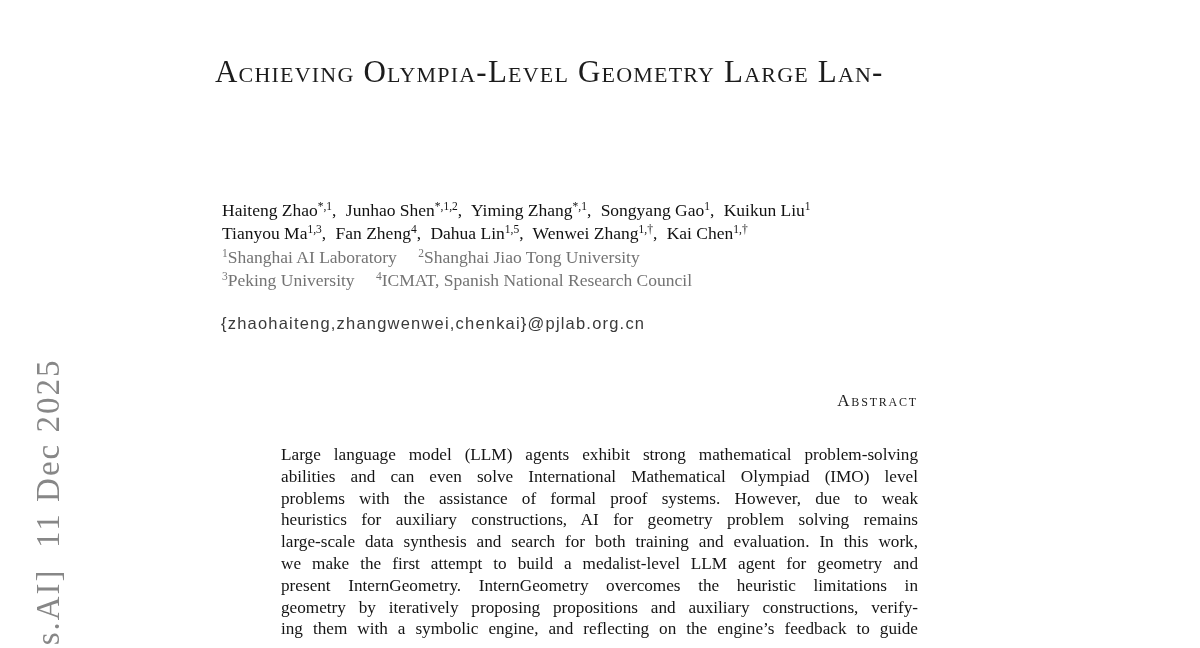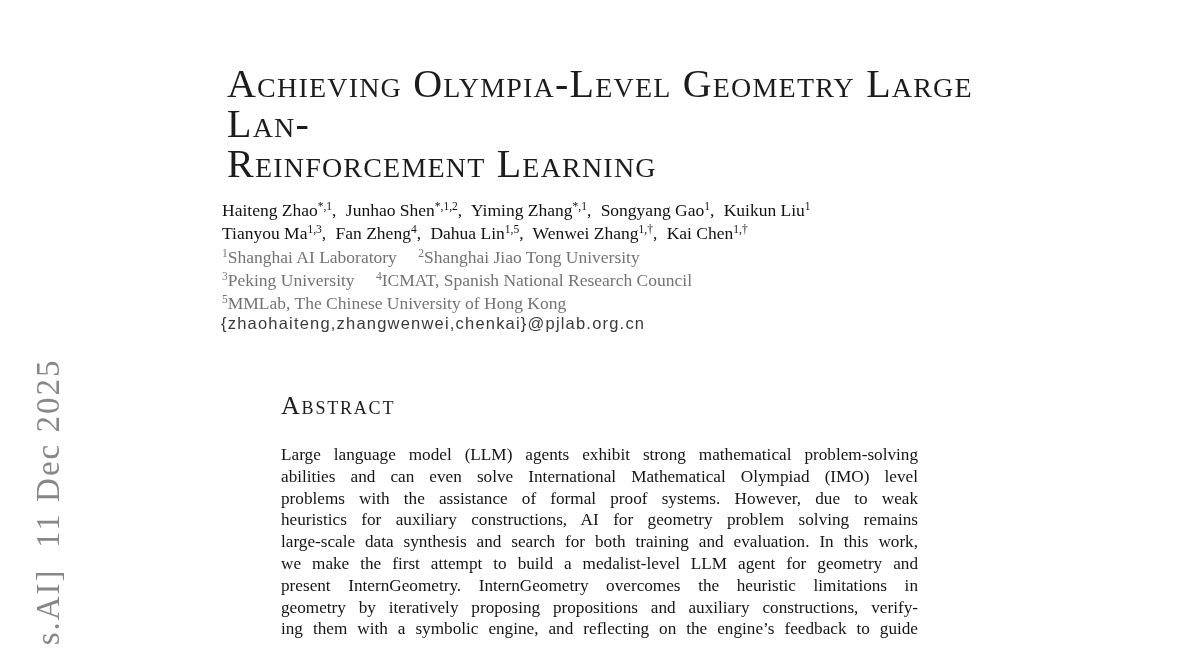--- a/index.html
+++ b/index.html
@@ -9,64 +9,63 @@
     font-family:"Liberation Serif", serif;
   }
   .watermark{
     position:absolute;left:30px;top:662px;
     transform:rotate(-90deg);transform-origin:0 0;
     font-size:33px;letter-spacing:2px;color:#878787;
     white-space:pre;font-family:"Liberation Serif", serif;
   }
   .title{
     position:absolute;left:211px;top:48px;width:800px;
-    font-size:40px;line-height:40px;font-weight:normal;
-    font-variant:small-caps;letter-spacing:1.2px;color:#1c1c1c;margin:16px;
+    font-size:31px;line-height:40px;font-weight:normal;
+    font-variant:small-caps;letter-spacing:1.2px;color:#1c1c1c;margin:4px;
   }
   .authors{
     position:absolute;left:222px;top:199px;width:760px;
     font-size:17.5px;line-height:23px;font-weight:normal;color:#111;
   }
   .sp{font-size:11.5px;vertical-align:6px;line-height:0;}
   .sep{margin-right:5px;}
   .affils{
     position:absolute;left:222px;top:246px;width:760px;
     font-size:17.5px;line-height:23.2px;color:#737373;
   }
   .affil-gap{margin-left:17px;}
   .email{
     position:absolute;left:221px;top:314px;
     font-family:Liberation Sans, sans-serif;
     font-size:16.5px;letter-spacing:1.2px;color:#3a3a3a;white-space:pre;
   }
   .abstract-heading{
     position:absolute;left:281px;top:391px;width:637px;
-    text-align:left;font-variant:small-caps;letter-spacing:1.8px;
-    font-size:26px;color:#1c1c1c;
+    text-align:right;font-variant:small-caps;letter-spacing:1.8px;
+    font-size:17px;color:#1c1c1c;
   }
   .abstract-body{
     position:absolute;left:281px;top:444px;width:637px;
     font-size:17.2px;line-height:21.8px;color:#141414;
   }
   .abs-line{
     text-align:justify;
     text-align-last:justify;
     white-space:normal;
   }
 </style>
 </head>
 <body>
 
 <div class="page">
 
   <div class="watermark">cs.AI]  11 Dec 2025</div>
 
   <h1 class="title">
     <div>Achieving Olympia-Level Geometry Large Lan-</div>
-    <div>Reinforcement Learning</div>
   </h1>
 
   <div class="authors">
     <div>
       <span><span>Haiteng Zhao</span><sup class="sp">*,1</sup><span class="sep">,</span></span>
       <span><span>Junhao Shen</span><sup class="sp">*,1,2</sup><span class="sep">,</span></span>
       <span><span>Yiming Zhang</span><sup class="sp">*,1</sup><span class="sep">,</span></span>
       <span><span>Songyang Gao</span><sup class="sp">1</sup><span class="sep">,</span></span>
       <span><span>Kuikun Liu</span><sup class="sp">1</sup></span>
     </div>
@@ -81,23 +80,20 @@
 
   <div class="affils">
     <div>
       <span><sup class="sp">1</sup><span>Shanghai AI Laboratory</span></span>
       <span class="affil-gap"><sup class="sp">2</sup><span>Shanghai Jiao Tong University</span></span>
     </div>
     <div>
       <span><sup class="sp">3</sup><span>Peking University</span></span>
       <span class="affil-gap"><sup class="sp">4</sup><span>ICMAT, Spanish National Research Council</span></span>
     </div>
-    <div>
-      <span><sup class="sp">5</sup><span>MMLab, The Chinese University of Hong Kong</span></span>
-    </div>
   </div>
 
   <div class="email">{zhaohaiteng,zhangwenwei,chenkai}@pjlab.org.cn</div>
 
   <div class="abstract-heading">Abstract</div>
 
   <div class="abstract-body">
     <div class="abs-line">Large language model (LLM) agents exhibit strong mathematical problem-solving</div>
     <div class="abs-line">abilities and can even solve International Mathematical Olympiad (IMO) level</div>
     <div class="abs-line">problems with the assistance of formal proof systems. However, due to weak</div>

